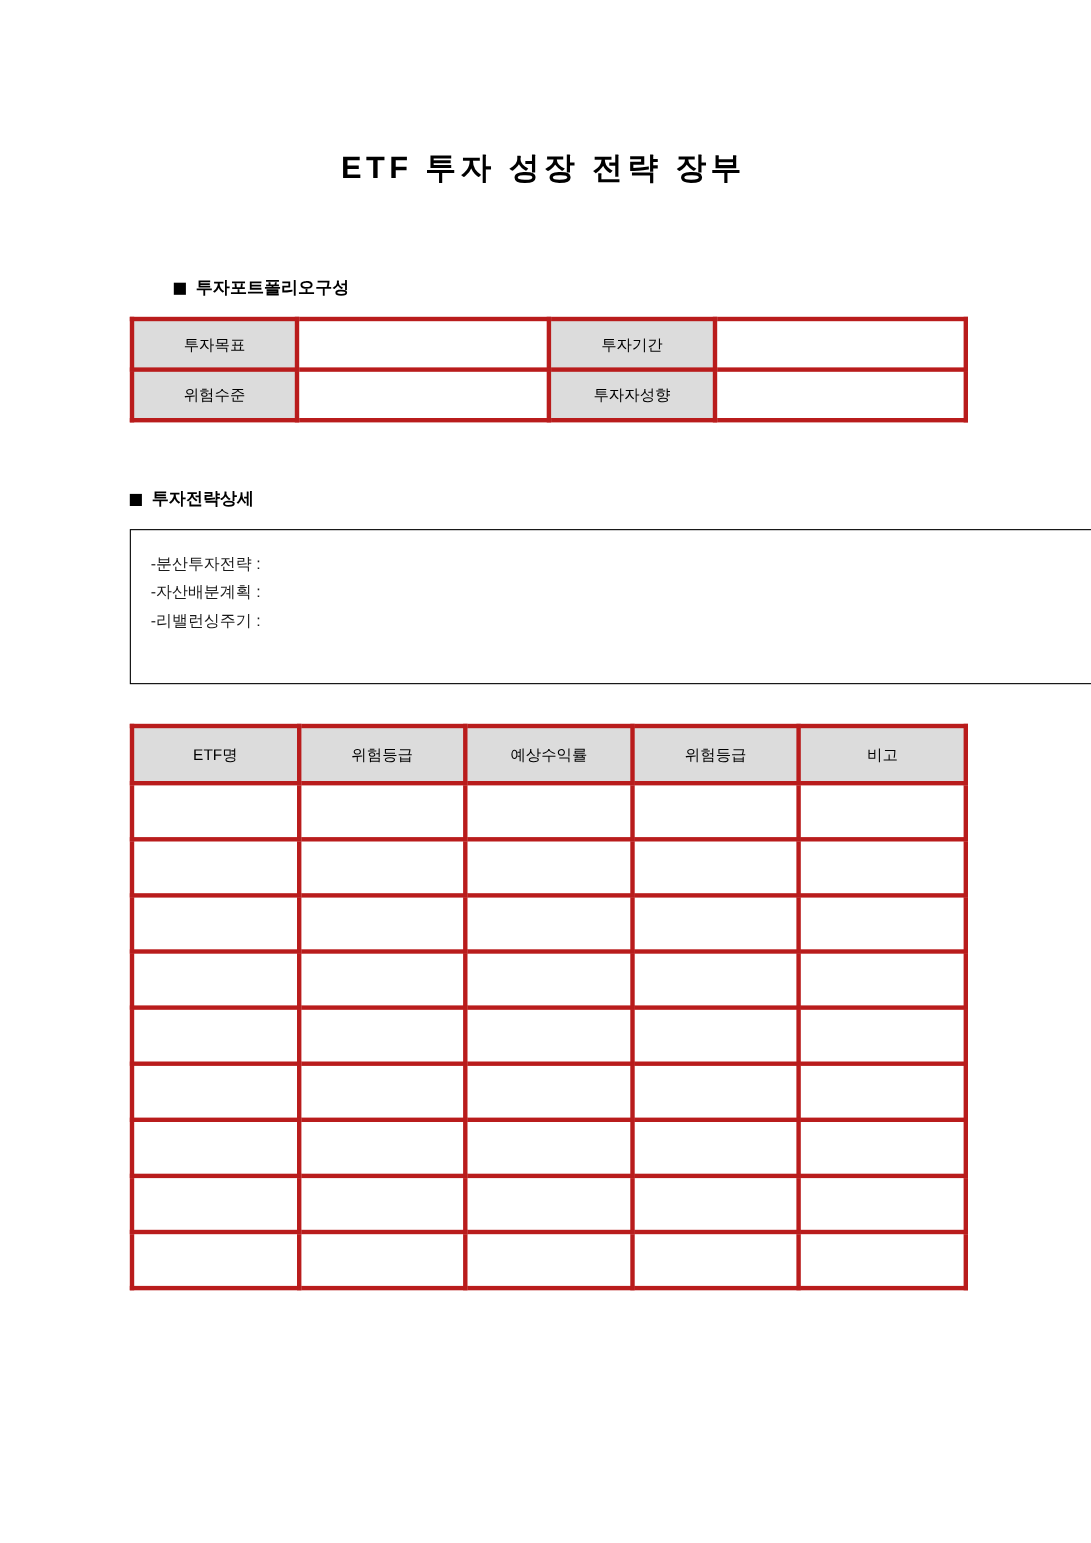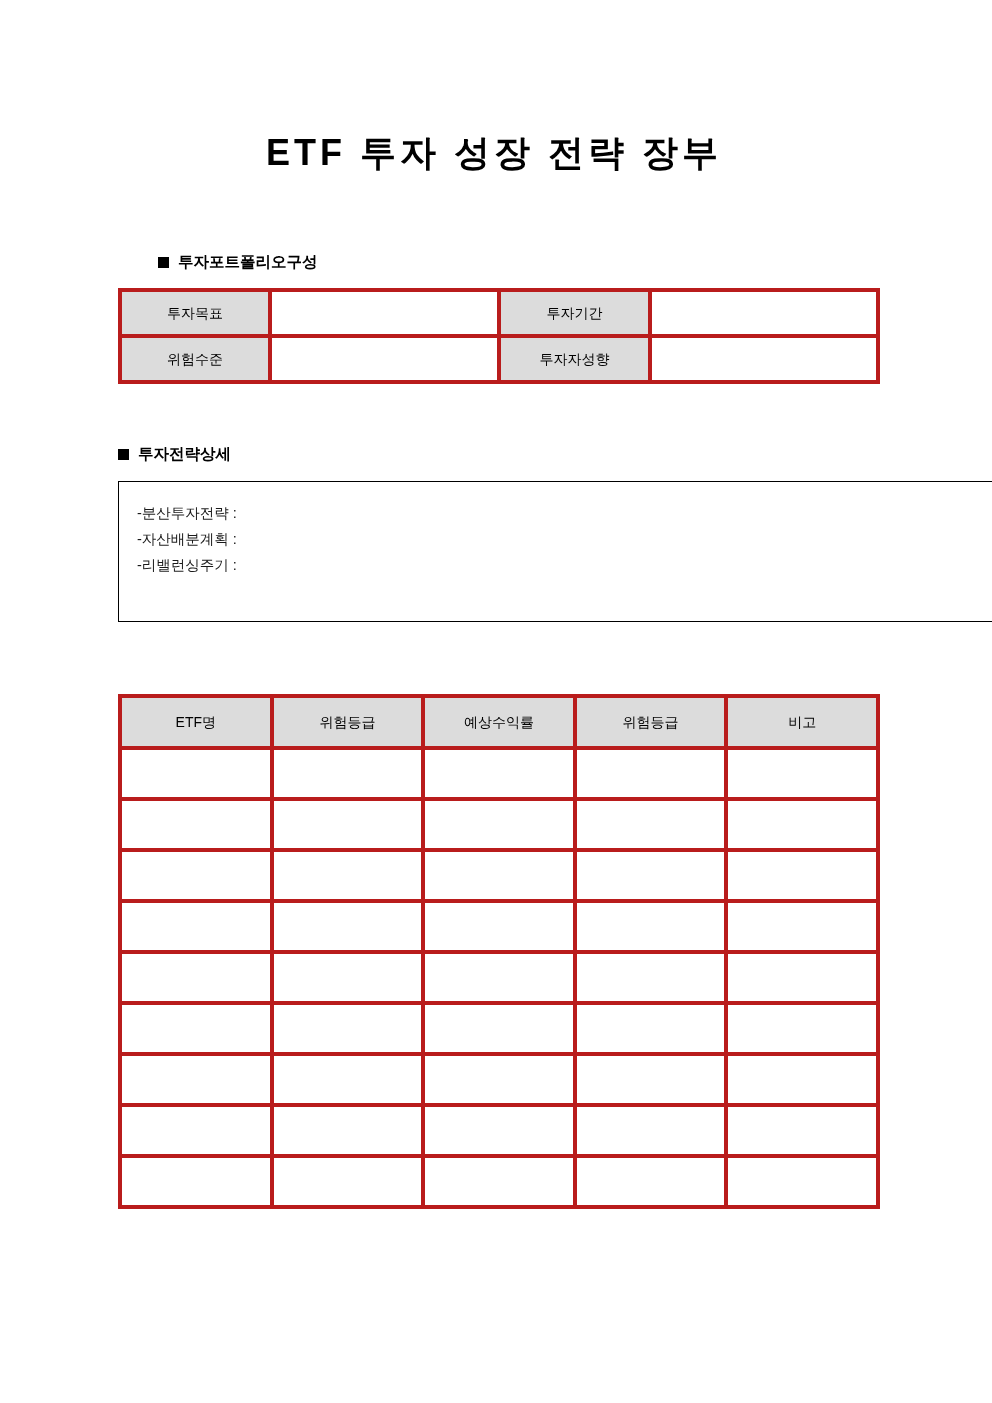--- a/index.html
+++ b/index.html
@@ -21,21 +21,21 @@
     inset: 0;
   }
 
   
   .doc-title {
     position: absolute;
     left: 0;
     top: 133px;
     width: 988px;
     text-align: center;
-    font-size: 36px;
+    font-size: 28px;
     font-weight: bold;
     letter-spacing: 4px;
     line-height: 40px;
     white-space: pre;
   }
 
   
   .section-heading {
     position: absolute;
     left: 118px;
@@ -106,21 +106,21 @@
   #strategy-box .line {
     font-size: 14.5px;
     line-height: 26px;
     white-space: pre;
     color: #1a1a1a;
   }
 
   
   #etf-table {
     left: 118px;
-    top: 694px;
+    top: 658px;
     width: 758px;
   }
   #etf-table col { width: 151.6px; }
   #etf-table thead td {
     background: #dcdcdc;
     height: 48px;
     font-weight: normal;
   }
   #etf-table tbody td {
     background: #ffffff;

